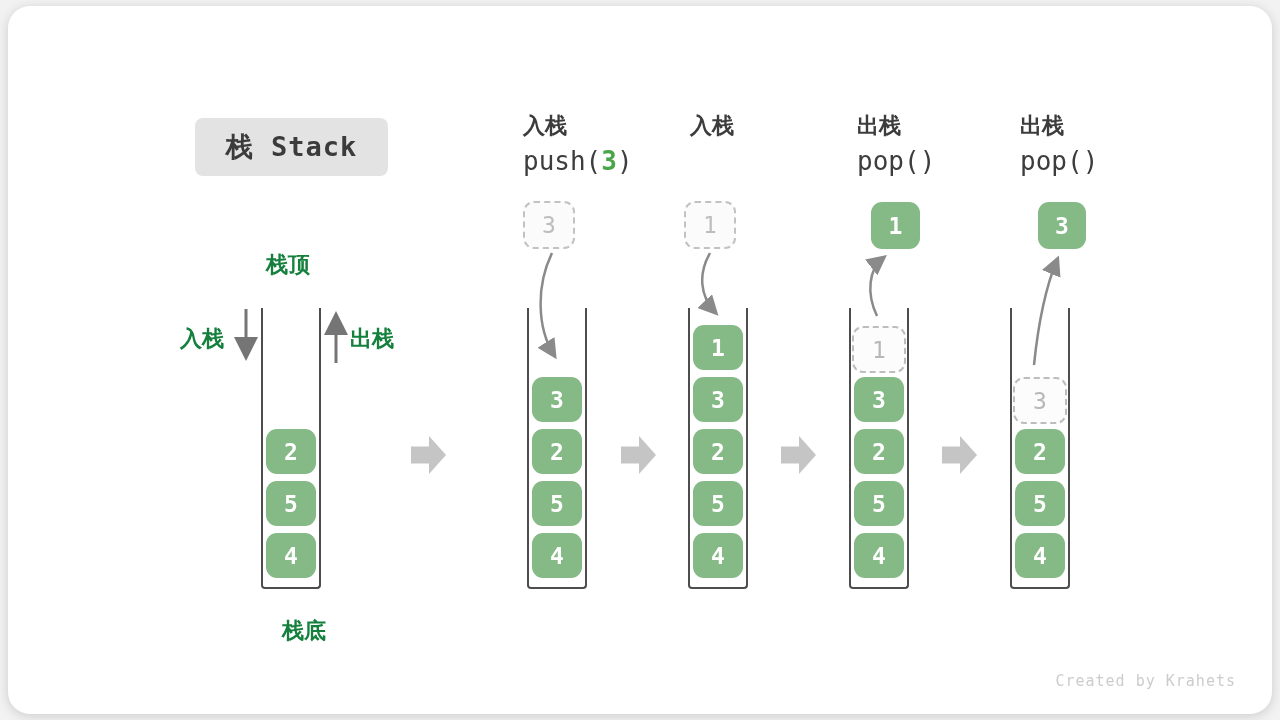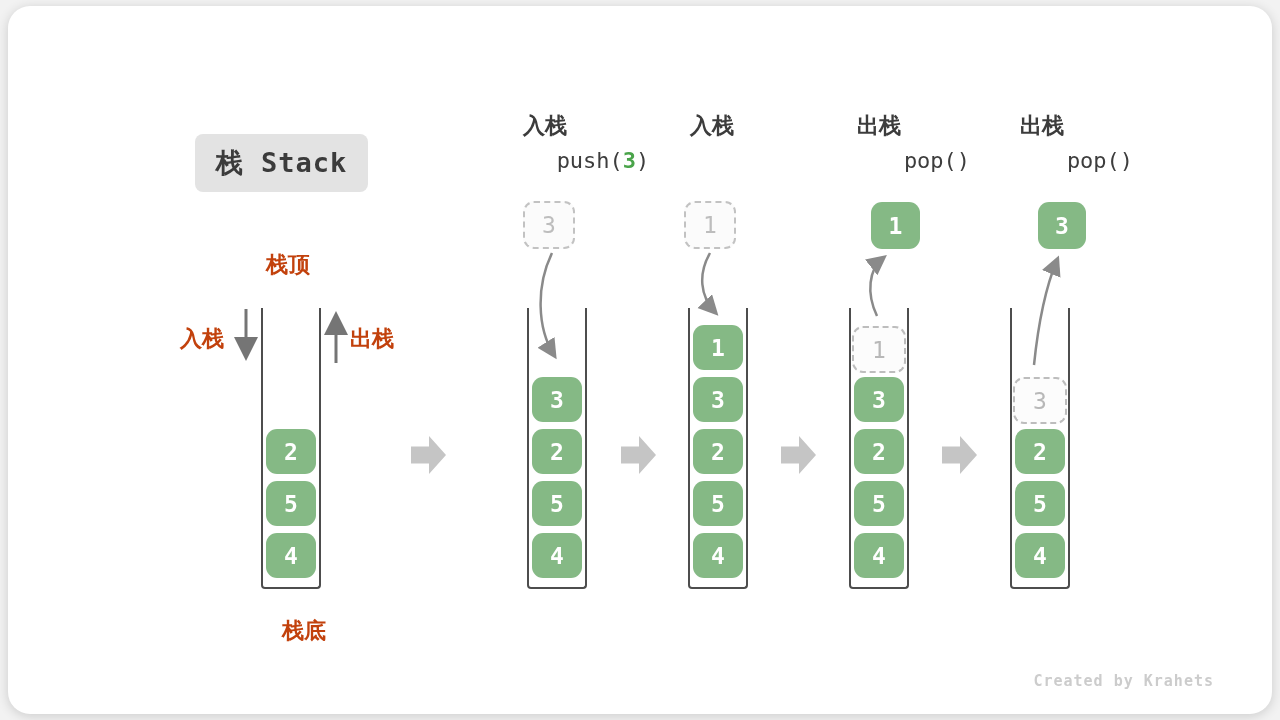--- a/index.html
+++ b/index.html
@@ -1,46 +1,46 @@
 <!DOCTYPE html>
 <html><head>
 <meta charset="utf-8">
 <style>
   html,body{margin:0;padding:0;background:#f2f2f2;width:1280px;height:720px;overflow:hidden;
     font-family:"Liberation Sans","DejaVu Sans",sans-serif;}
   .card{position:absolute;left:8px;top:6px;width:1264px;height:708px;background:#ffffff;
     border-radius:22px;box-shadow:0 2px 12px rgba(0,0,0,0.16);}
   .abs{position:absolute;}
   
-  .title-box{left:187px;top:112px;width:173px;height:58px;background:#e3e3e3;border-radius:8px;
+  .title-box{left:187px;top:112px;width:193px;height:58px;background:#e3e3e3;border-radius:8px;
     display:flex;align-items:center;justify-content:center;
-    font-family:"DejaVu Sans Mono",monospace;font-size:27px;font-weight:bold;color:#3b3b3b;letter-spacing:1px;margin-top:16px;}
+    font-family:"DejaVu Sans Mono",monospace;font-size:27px;font-weight:bold;color:#3b3b3b;letter-spacing:1px;}
   
   .op{width:160px;color:#3c3c3c;}
   .op .cjk{font-size:22px;font-weight:bold;line-height:28px;}
-  .op .code{font-family:"DejaVu Sans Mono",monospace;font-size:22px;line-height:28px;margin-top:7px;color:#3d3d3d;text-align:center;}
+  .op .code{font-family:"DejaVu Sans Mono",monospace;font-size:26px;line-height:28px;margin-top:7px;color:#3d3d3d;}
   .op .code .arg{color:#4aa44a;font-weight:bold;}
   
-  .cjk-label{font-size:22px;font-weight:bold;color:#c2410c;}
+  .cjk-label{font-size:22px;font-weight:bold;color:#15803d;}
   
   .stack{width:60px;height:281px;top:302px;background:#ffffff;
     border-left:2px solid #4d4d4d;border-right:2px solid #4d4d4d;border-bottom:2px solid #4d4d4d;
     border-radius:0 0 4px 4px;box-sizing:border-box;}
   
   .cell{width:50px;height:45px;border-radius:11px;background:#85b985;color:#ffffff;
     display:flex;align-items:center;justify-content:center;
     font-family:"DejaVu Sans Mono",monospace;font-size:23px;font-weight:bold;}
   .cell.ghost{background:#fcfcfc;border:2px dashed #bdbdbd;color:#b8b8b8;box-sizing:border-box;width:54px;height:47px;font-weight:normal;}
   .cell.float-dashed{background:#fbfbfb;border:2px dashed #c2c2c2;color:#bdbdbd;box-sizing:border-box;width:52px;height:48px;font-weight:normal;}
   
   .col1{left:258px}.col2{left:524px}.col3{left:685px}.col4{left:846px}.col5{left:1007px}
   
   .slot1{top:527px}.slot2{top:475px}.slot3{top:423px}.slot4{top:371px}.slot5{top:319px}
-  .footer{right:58px;bottom:24px;font-family:"DejaVu Sans Mono",monospace;font-size:15px;
-    color:#cccccc;letter-spacing:1px;font-weight:bold;}
+  .footer{right:36px;bottom:24px;font-family:"DejaVu Sans Mono",monospace;font-size:15px;
+    color:#cccccc;letter-spacing:1px;}
   svg.overlay{position:absolute;left:0;top:0;pointer-events:none;}
 </style>
 </head>
 <body>
 
 <div class="card">
 
   <div class="abs title-box">
     <span>栈 Stack</span>
   </div>

